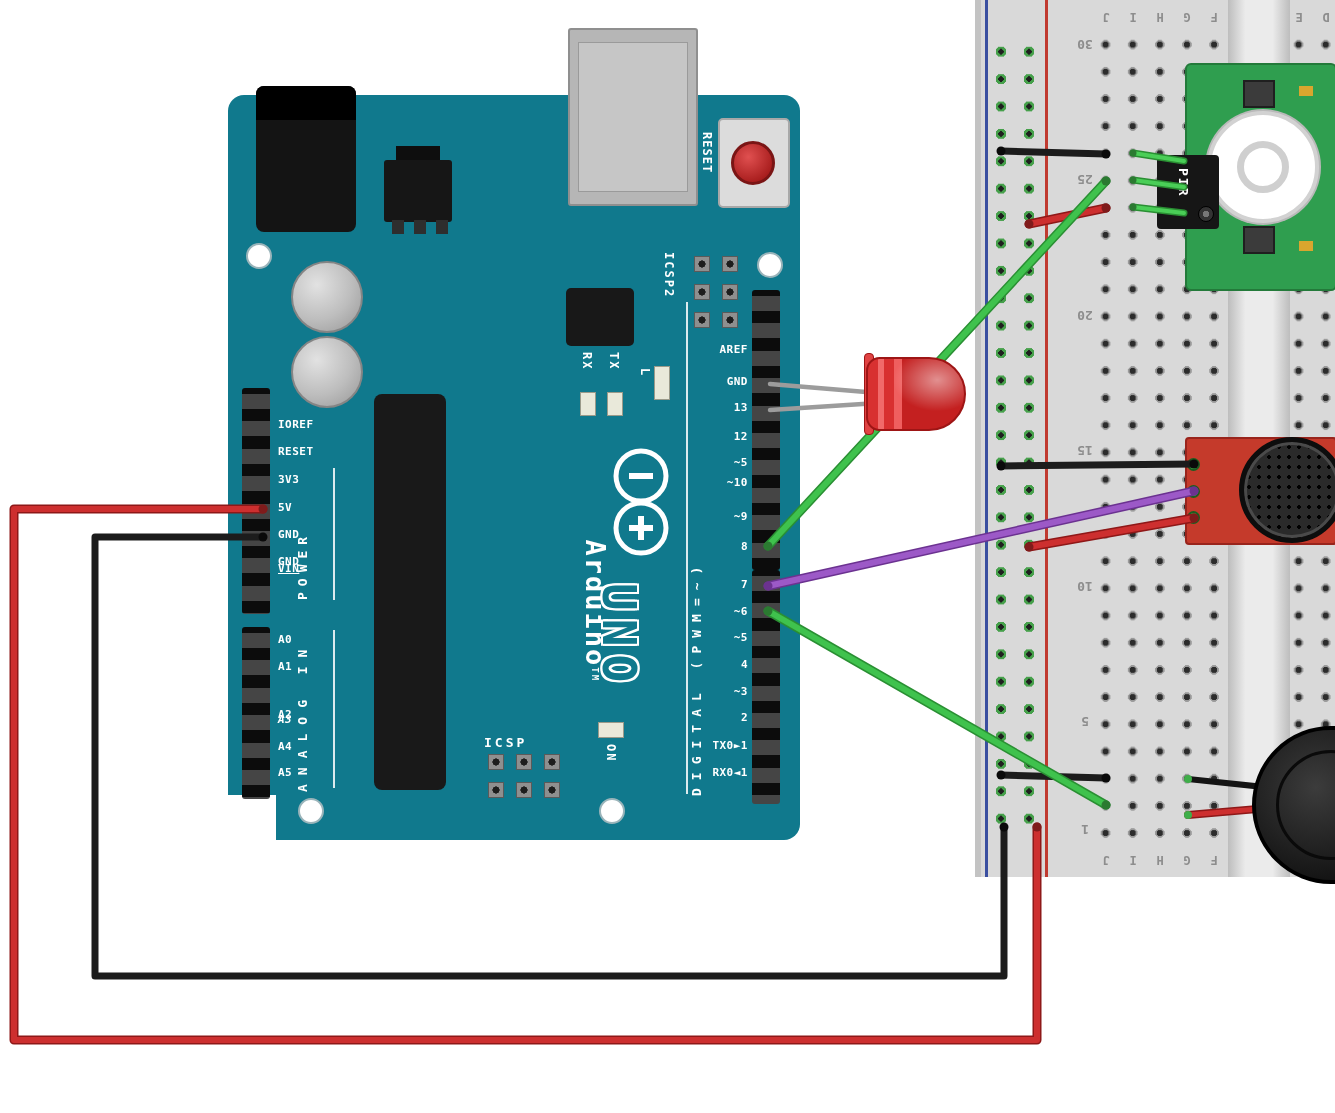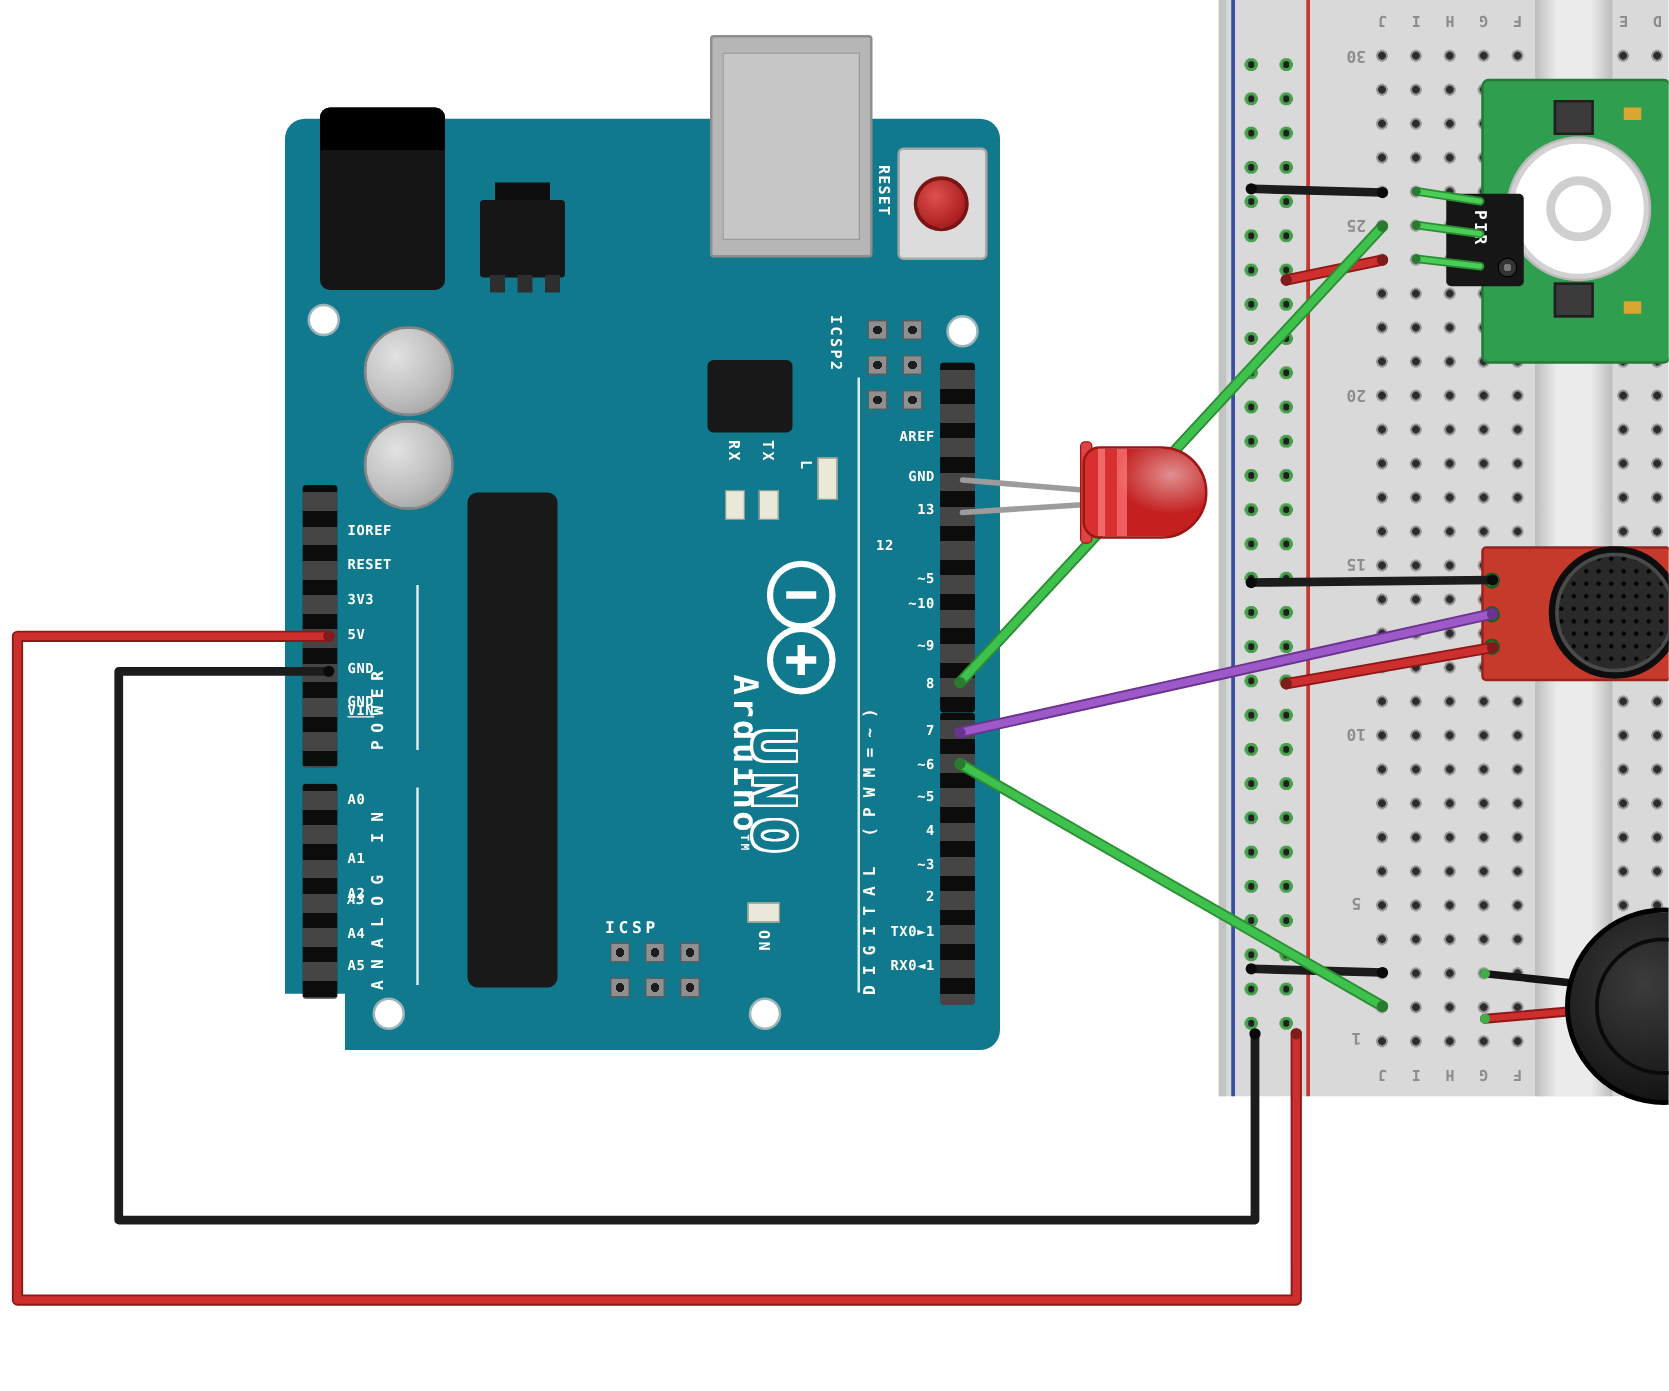--- a/index.html
+++ b/index.html
@@ -157,30 +157,30 @@
 
     <div class="lbl plbl" style="top:418px;">IOREF</div>
     <div class="lbl plbl" style="top:445px;">RESET</div>
     <div class="lbl plbl" style="top:473px;">3V3</div>
     <div class="lbl plbl" style="top:501px;">5V</div>
     <div class="lbl plbl" style="top:528px;">GND</div>
     <div class="lbl plbl" style="top:555px;">GND</div>
     <div class="lbl plbl" style="top:562px;text-decoration:underline;">VIN</div>
 
     <div class="lbl plbl" style="top:633px;">A0</div>
-    <div class="lbl plbl" style="top:680px;">A1</div>
+    <div class="lbl plbl" style="top:660px;">A1</div>
     <div class="lbl plbl" style="top:708px;">A2</div>
     <div class="lbl plbl" style="top:713px;font-style:italic;">A3</div>
     <div class="lbl plbl" style="top:740px;">A4</div>
     <div class="lbl plbl" style="top:766px;">A5</div>
 
     <div class="lbl dlbl" style="top:343px;">AREF</div>
     <div class="lbl dlbl" style="top:375px;">GND</div>
     <div class="lbl dlbl" style="top:401px;">13</div>
-    <div class="lbl dlbl" style="top:430px;text-align:center;">12</div>
+    <div class="lbl dlbl" style="top:430px;">12</div>
     <div class="lbl dlbl" style="top:456px;">~5</div>
     <div class="lbl dlbl" style="top:476px;">~10</div>
     <div class="lbl dlbl" style="top:510px;">~9</div>
     <div class="lbl dlbl" style="top:540px;">8</div>
     <div class="lbl dlbl" style="top:578px;">7</div>
     <div class="lbl dlbl" style="top:605px;">~6</div>
     <div class="lbl dlbl" style="top:631px;">~5</div>
     <div class="lbl dlbl" style="top:658px;">4</div>
     <div class="lbl dlbl" style="top:685px;">~3</div>
     <div class="lbl dlbl" style="top:711px;">2</div>

